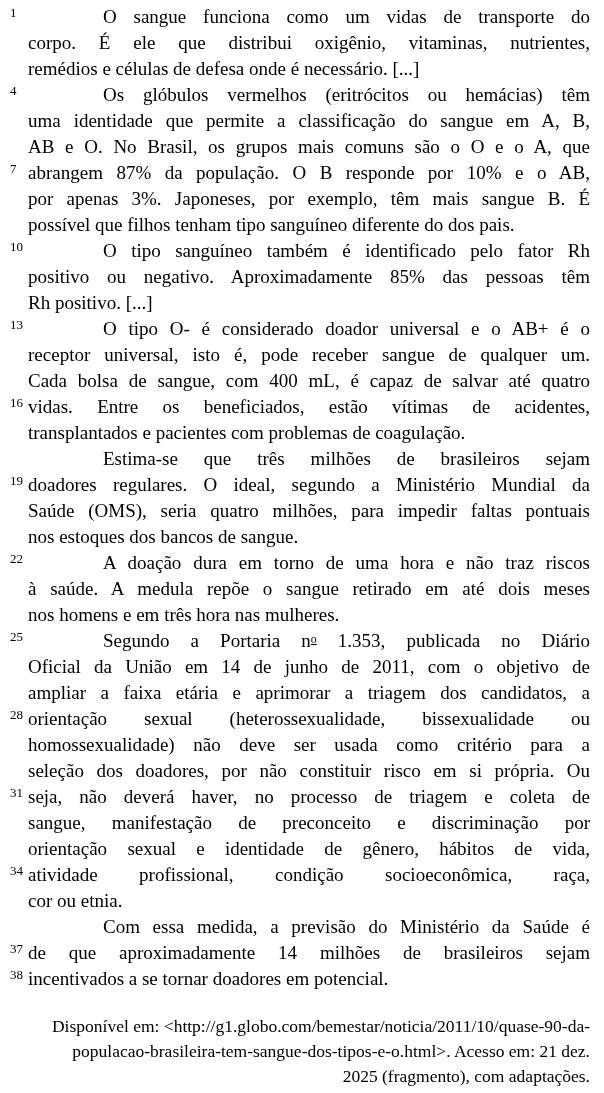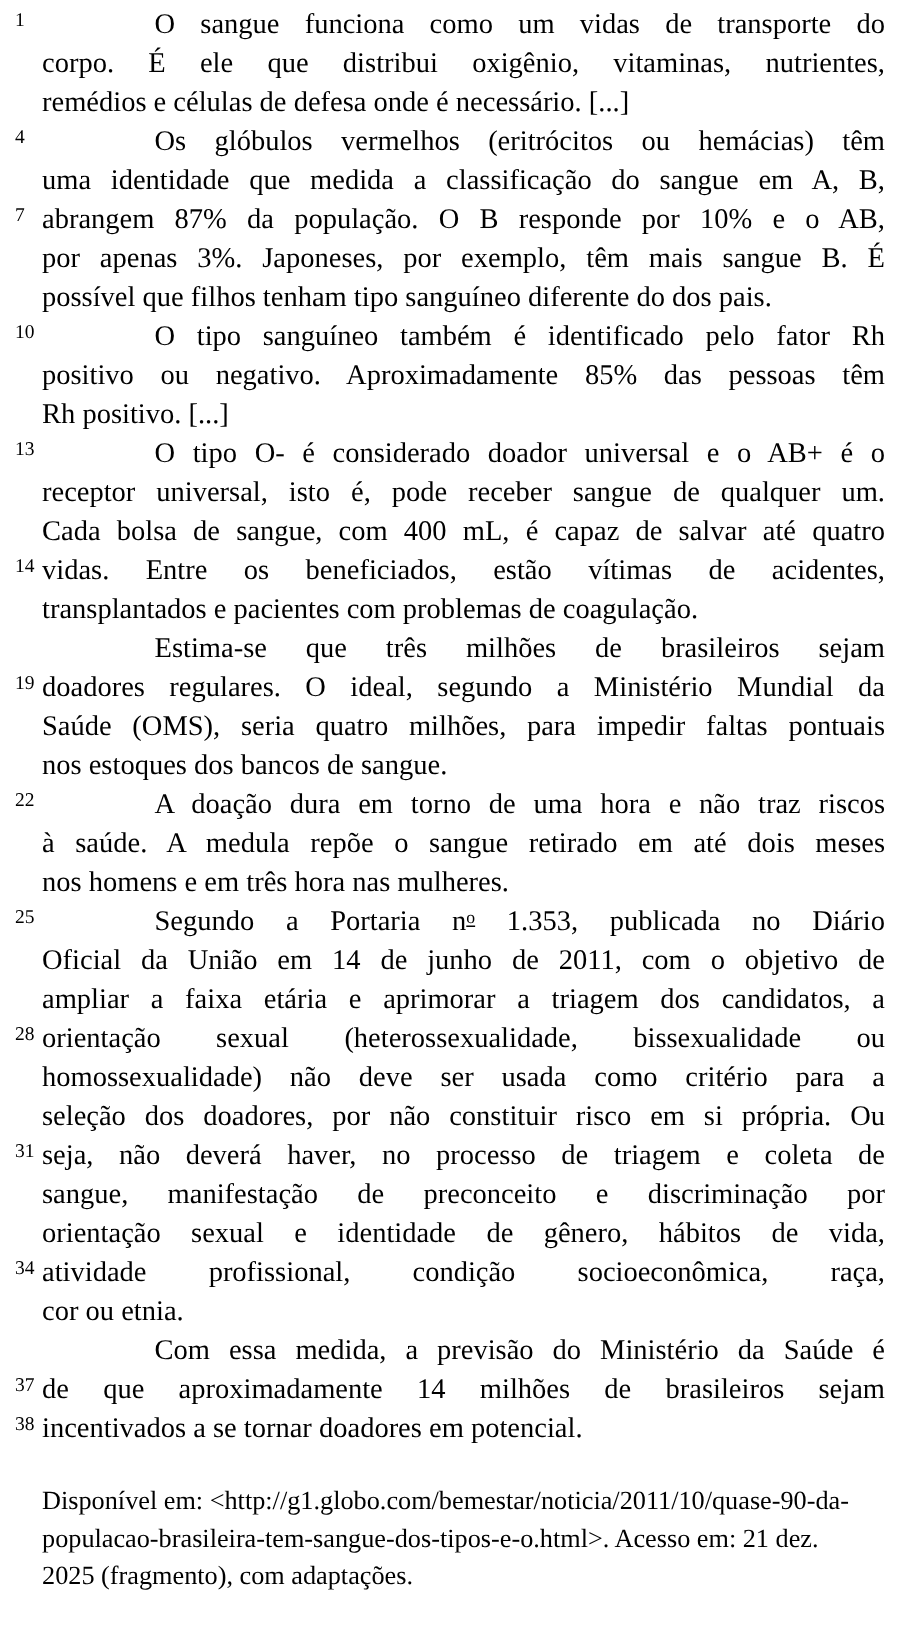--- a/index.html
+++ b/index.html
@@ -48,49 +48,50 @@
   }
   .ord {
     font-size: 0.62em;
     vertical-align: 0.38em;
     text-decoration: underline;
     line-height: 0;
   }
   .citation {
     margin-top: 22px;
     padding: 0 14px 0 28px;
-    text-align: left;
+    text-align: right;
     font-size: 17.5px;
     line-height: 25px;
     white-space: nowrap;
   }
   .cit-line {
     height: 25px;
   }
 </style>
 </head>
 <body>
 
 <div class="page">
   <div class="passage">
       <div class="line indent"><span class="lineno">1</span><span>O sangue funciona como um vidas de transporte do</span></div>
       <div class="line"><span>corpo. É ele que distribui oxigênio, vitaminas, nutrientes,</span></div>
       <div class="line nojust"><span>remédios e células de defesa onde é necessário. [...]</span></div>
       <div class="line indent"><span class="lineno">4</span><span>Os glóbulos vermelhos (eritrócitos ou hemácias) têm</span></div>
-      <div class="line"><span>uma identidade que medida a classificação do sangue em A, B,</span></div>
+      <div class="line"><span>uma identidade que permite a classificação do sangue em A, B,</span></div>
+      <div class="line"><span>AB e O. No Brasil, os grupos mais comuns são o O e o A, que</span></div>
       <div class="line"><span class="lineno">7</span><span>abrangem 87% da população. O B responde por 10% e o AB,</span></div>
       <div class="line"><span>por apenas 3%. Japoneses, por exemplo, têm mais sangue B. É</span></div>
       <div class="line nojust"><span>possível que filhos tenham tipo sanguíneo diferente do dos pais.</span></div>
       <div class="line indent"><span class="lineno">10</span><span>O tipo sanguíneo também é identificado pelo fator Rh</span></div>
       <div class="line"><span>positivo ou negativo. Aproximadamente 85% das pessoas têm</span></div>
       <div class="line nojust"><span>Rh positivo. [...]</span></div>
       <div class="line indent"><span class="lineno">13</span><span>O tipo O- é considerado doador universal e o AB+ é o</span></div>
       <div class="line"><span>receptor universal, isto é, pode receber sangue de qualquer um.</span></div>
       <div class="line"><span>Cada bolsa de sangue, com 400 mL, é capaz de salvar até quatro</span></div>
-      <div class="line"><span class="lineno">14</span><span>vidas. Entre os beneficiados, estão vítimas de acidentes,</span></div>
+      <div class="line"><span class="lineno">16</span><span>vidas. Entre os beneficiados, estão vítimas de acidentes,</span></div>
       <div class="line nojust"><span>transplantados e pacientes com problemas de coagulação.</span></div>
       <div class="line indent"><span>Estima-se que três milhões de brasileiros sejam</span></div>
       <div class="line"><span class="lineno">19</span><span>doadores regulares. O ideal, segundo a Ministério Mundial da</span></div>
       <div class="line"><span>Saúde (OMS), seria quatro milhões, para impedir faltas pontuais</span></div>
       <div class="line nojust"><span>nos estoques dos bancos de sangue.</span></div>
       <div class="line indent"><span class="lineno">22</span><span>A doação dura em torno de uma hora e não traz riscos</span></div>
       <div class="line"><span>à saúde. A medula repõe o sangue retirado em até dois meses</span></div>
       <div class="line nojust"><span>nos homens e em três hora nas mulheres.</span></div>
       <div class="line indent"><span class="lineno">25</span><span>Segundo a Portaria n<span class="ord">o</span> 1.353, publicada no Diário</span></div>
       <div class="line"><span>Oficial da União em 14 de junho de 2011, com o objetivo de</span></div>

